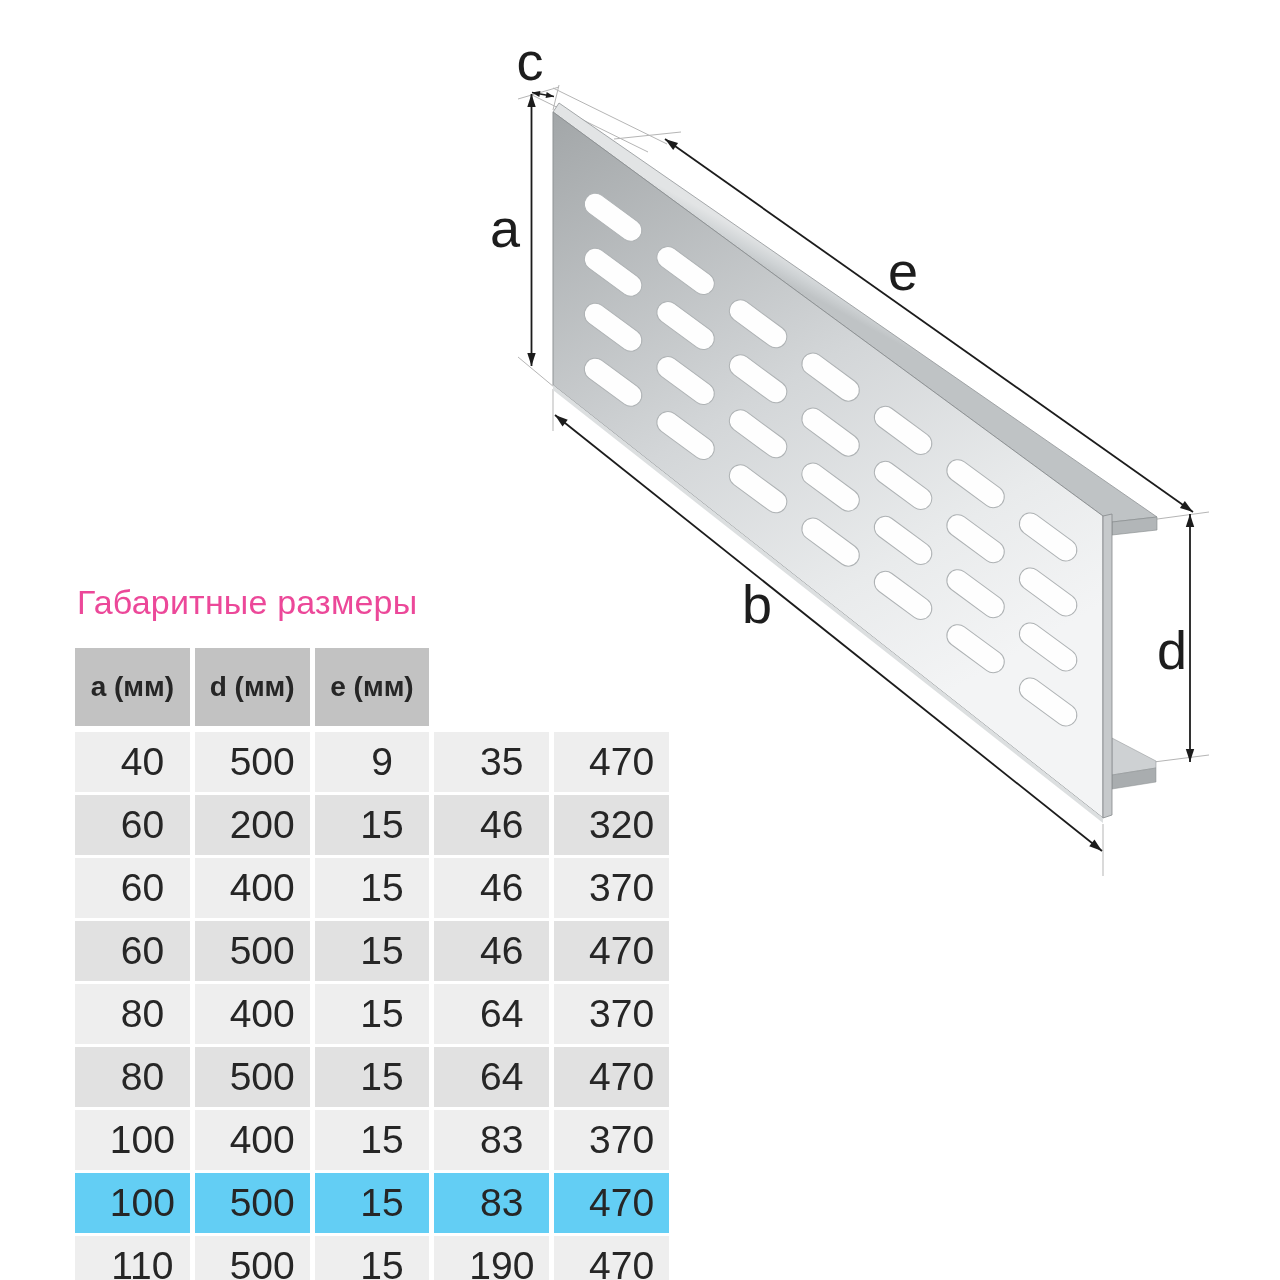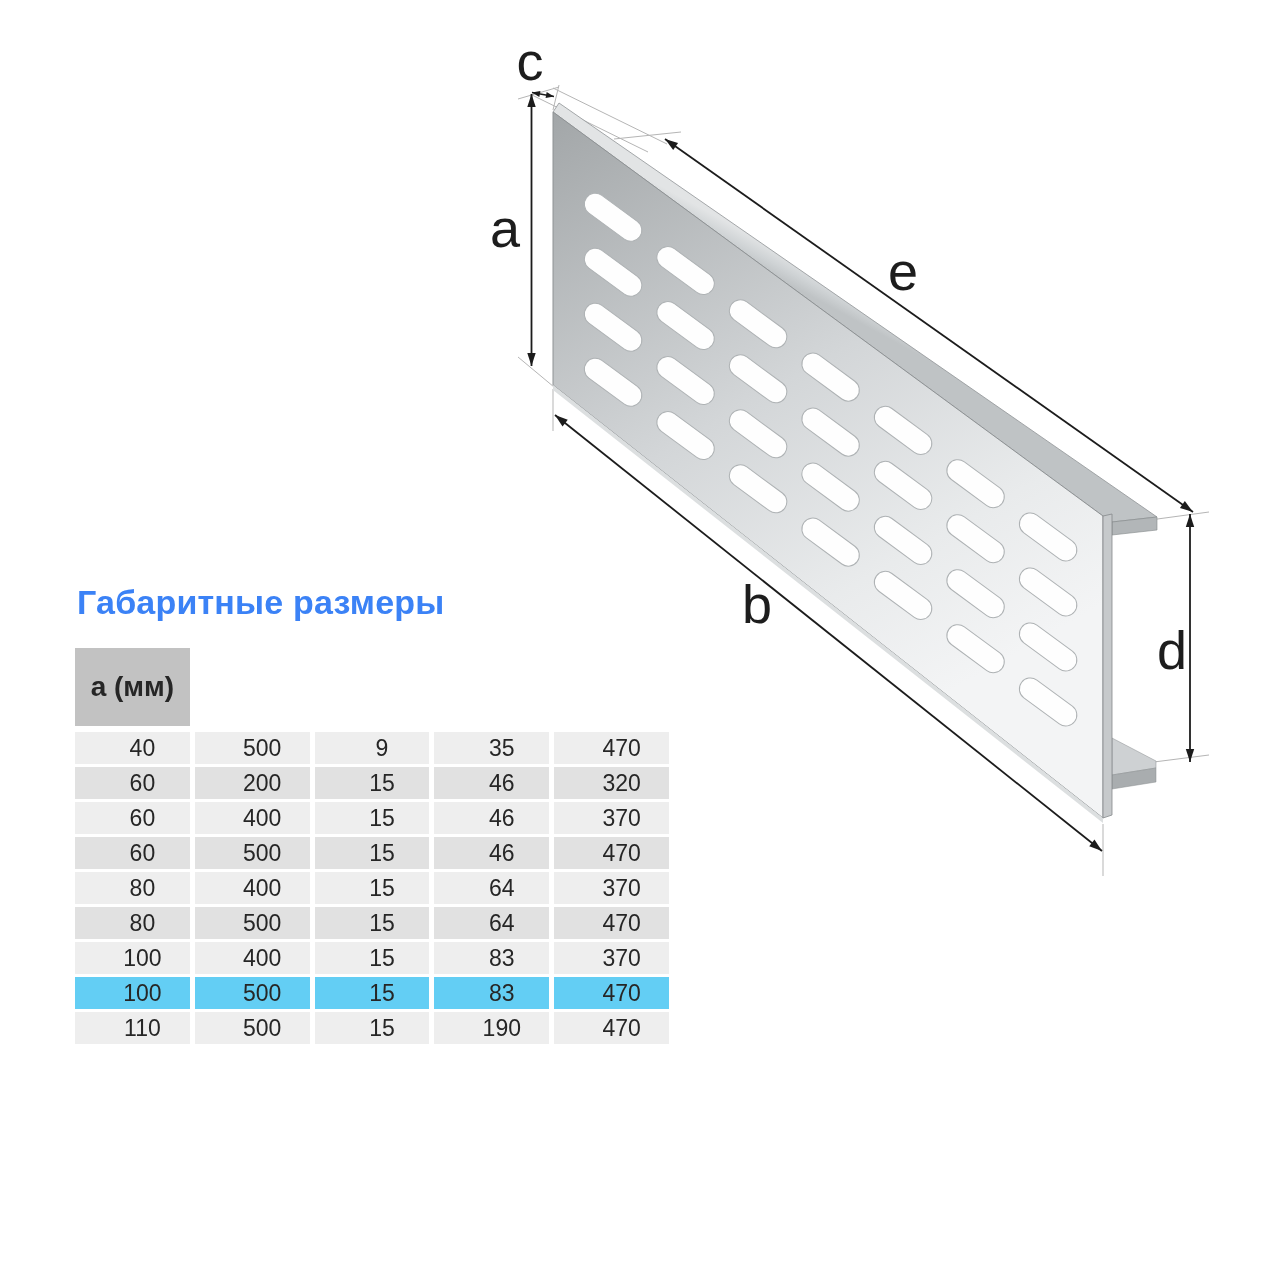--- a/index.html
+++ b/index.html
@@ -1,27 +1,27 @@
 <!DOCTYPE html>
 <html><head>
 <meta charset="utf-8">
 <style>
   html,body{margin:0;padding:0;background:#fff;}
   .page{position:relative;width:1280px;height:1280px;background:#ffffff;overflow:hidden;
         font-family:"Liberation Sans","DejaVu Sans",sans-serif;color:#222;}
   .diagram-svg{position:absolute;left:0;top:0;}
   .dim-label{font-family:"Liberation Sans","DejaVu Sans",sans-serif;font-size:54px;fill:#1d1d1d;}
-  .heading{position:absolute;left:77px;top:583px;font-size:34px;font-weight:700;color:#3b82f6;letter-spacing:0.2px;}
+  .heading{position:absolute;left:77px;top:583px;font-size:34px;font-weight:400;color:#ec4899;letter-spacing:0.2px;}
   .dim-table{position:absolute;left:75px;top:648px;width:594px;display:flex;flex-direction:column;}
   .t-row{display:grid;grid-template-columns:repeat(5,1fr);column-gap:5px;margin-bottom:5px;}
   .t-head .t-cell{height:78px;background:#c2c2c2;font-weight:700;font-size:28px;}
   .t-row{margin-bottom:0;}
   .t-head{margin-bottom:6px;}
   .t-body-row{margin-bottom:3px;}
-  .t-body-row .t-cell{height:32px;font-size:23px;padding-left:20px;}
+  .t-body-row .t-cell{height:60px;font-size:39px;padding-left:20px;}
   .t-cell{display:flex;align-items:center;justify-content:center;color:#262626;}
   .row-light .t-cell{background:#eeeeee;}
   .row-dark  .t-cell{background:#e1e1e1;}
   .row-hl    .t-cell{background:#63cef4;}
 </style>
 </head>
 <body>
 
 <div class="page">
 
@@ -118,20 +118,22 @@
       <text class="dim-label" x="757" y="623">b</text>
       <text class="dim-label" x="1172" y="669">d</text>
     </g>
   </svg>
 
   <div class="heading">Габаритные размеры</div>
 
   <div class="dim-table">
     <div class="t-row t-head">
       <div class="t-cell">a (мм)</div>
+      <div class="t-cell">d (мм)</div>
+      <div class="t-cell">e (мм)</div>
     </div>
     <div id="table-body">
         <div class="t-row t-body-row row-light">
           <div class="t-cell">40</div>
           <div class="t-cell">500</div>
           <div class="t-cell">9</div>
           <div class="t-cell">35</div>
           <div class="t-cell">470</div>
         </div>
         <div class="t-row t-body-row row-dark">

